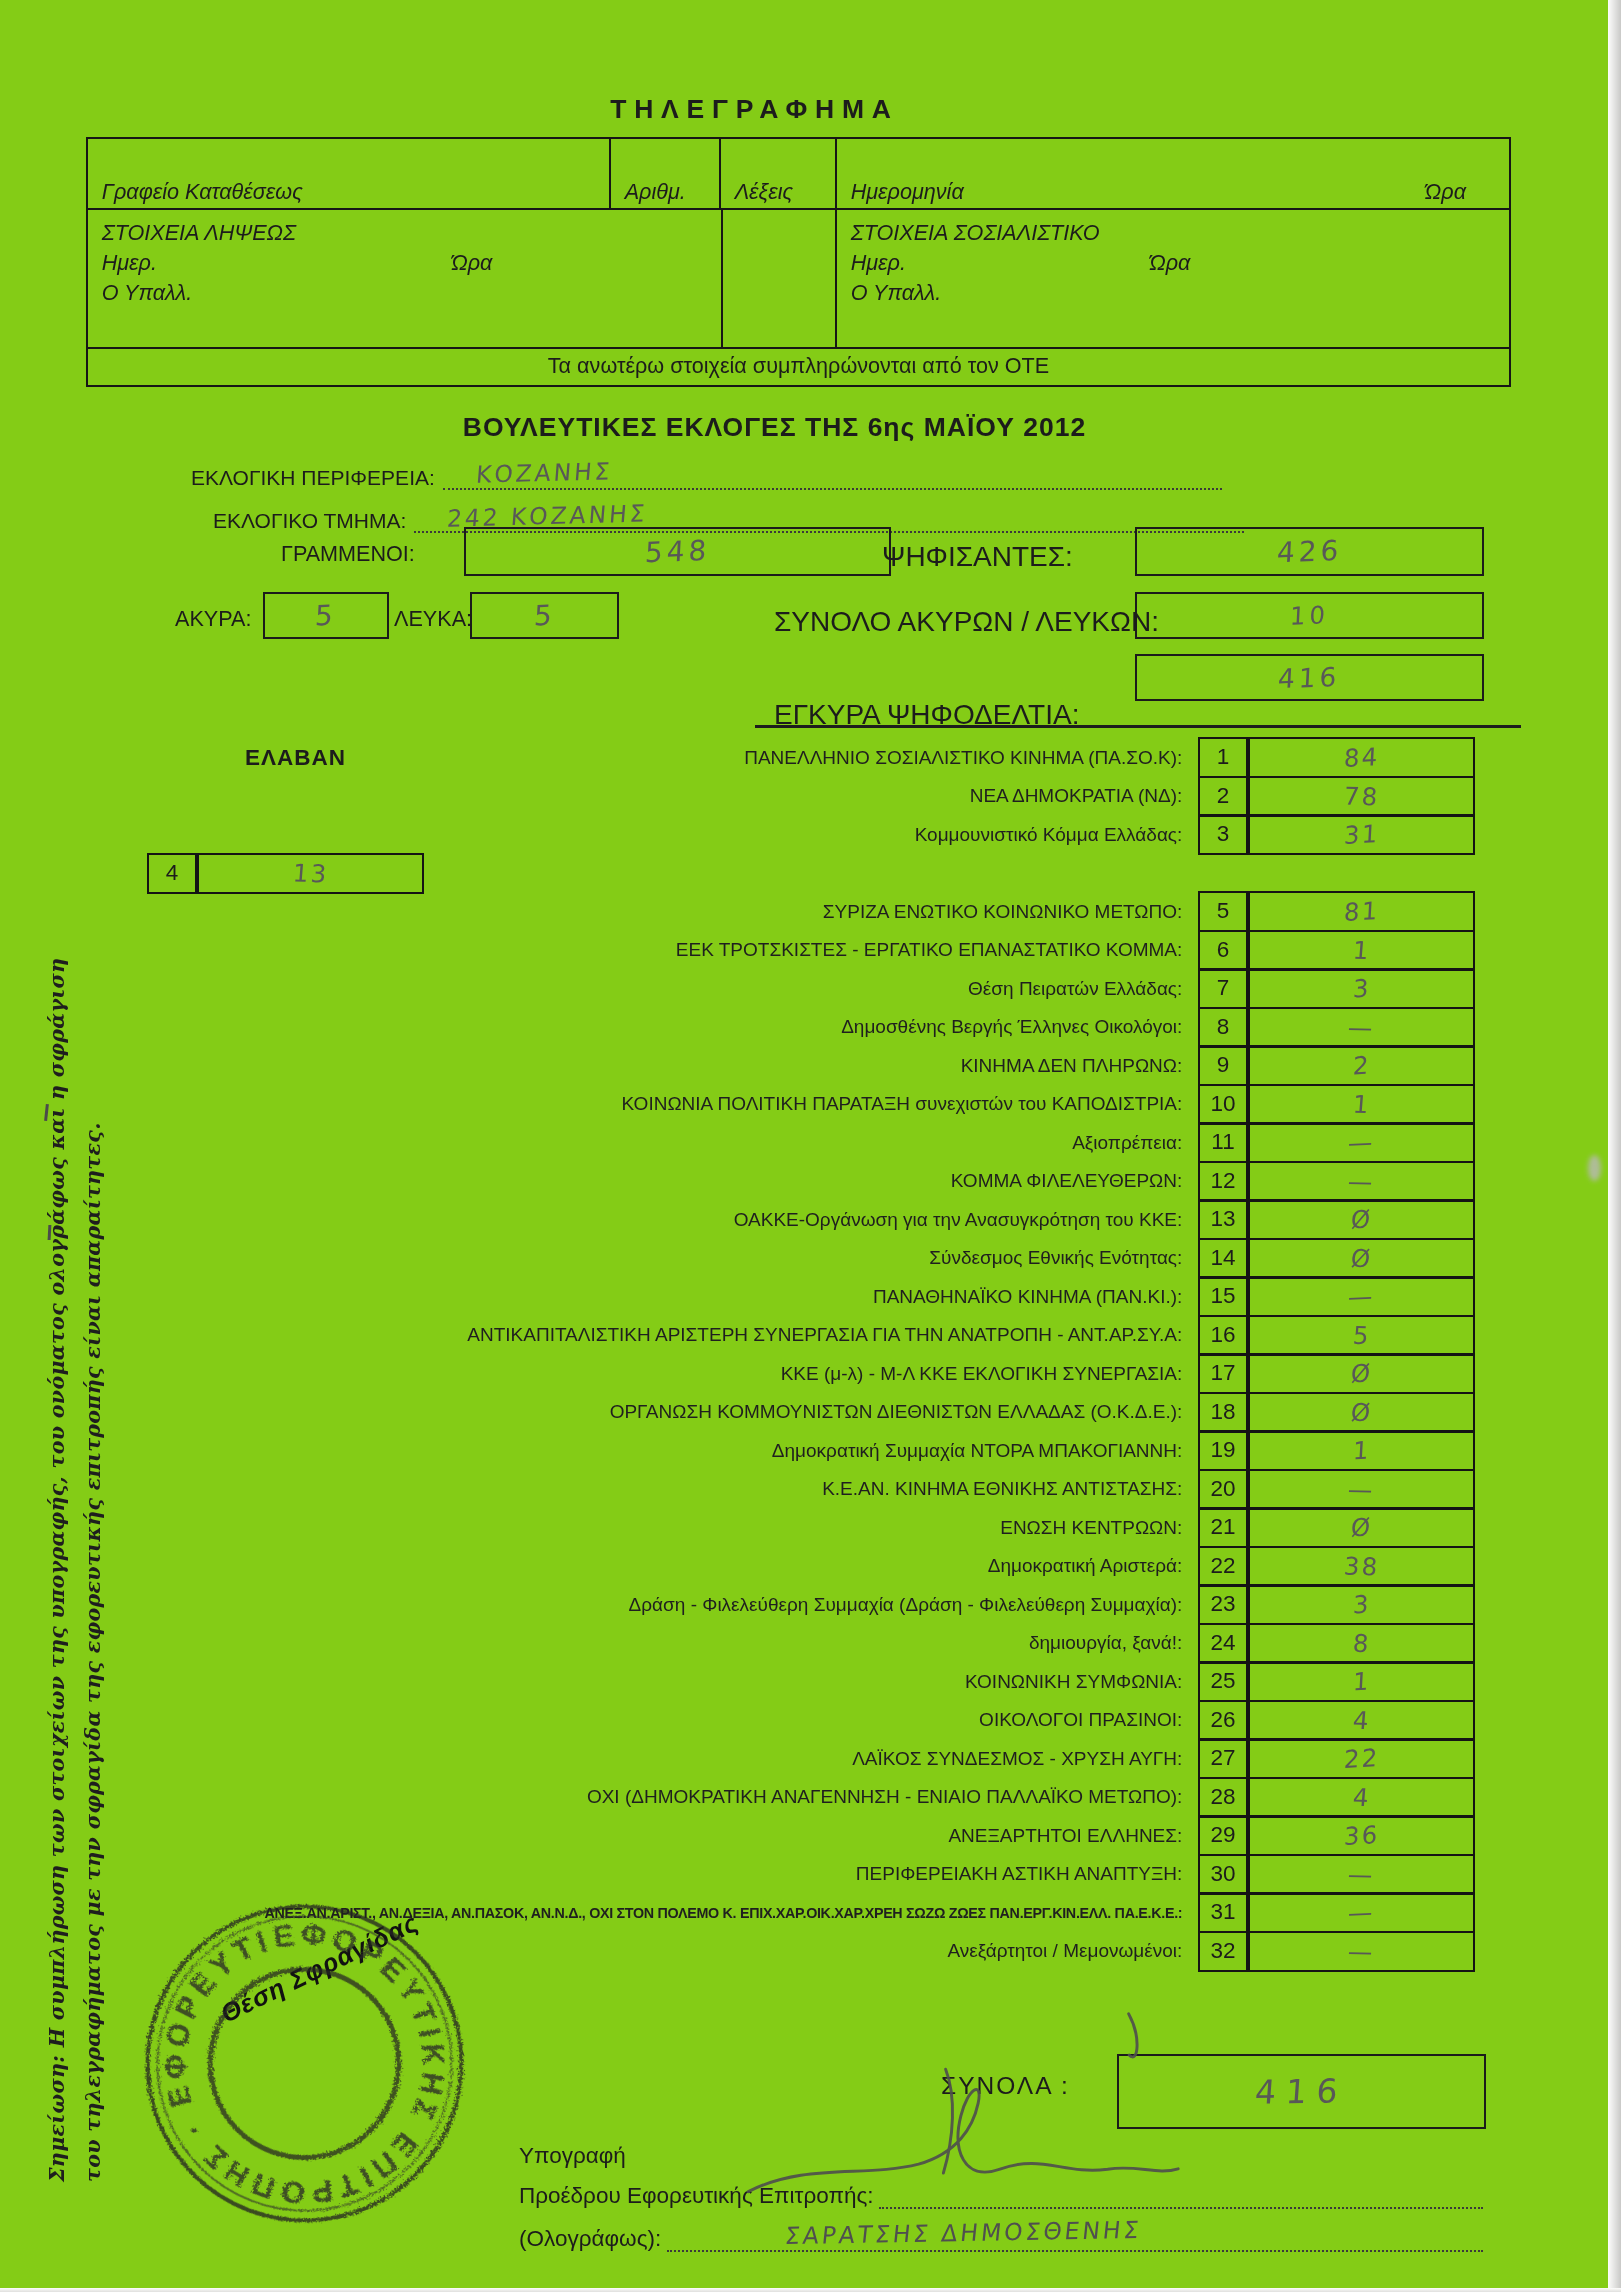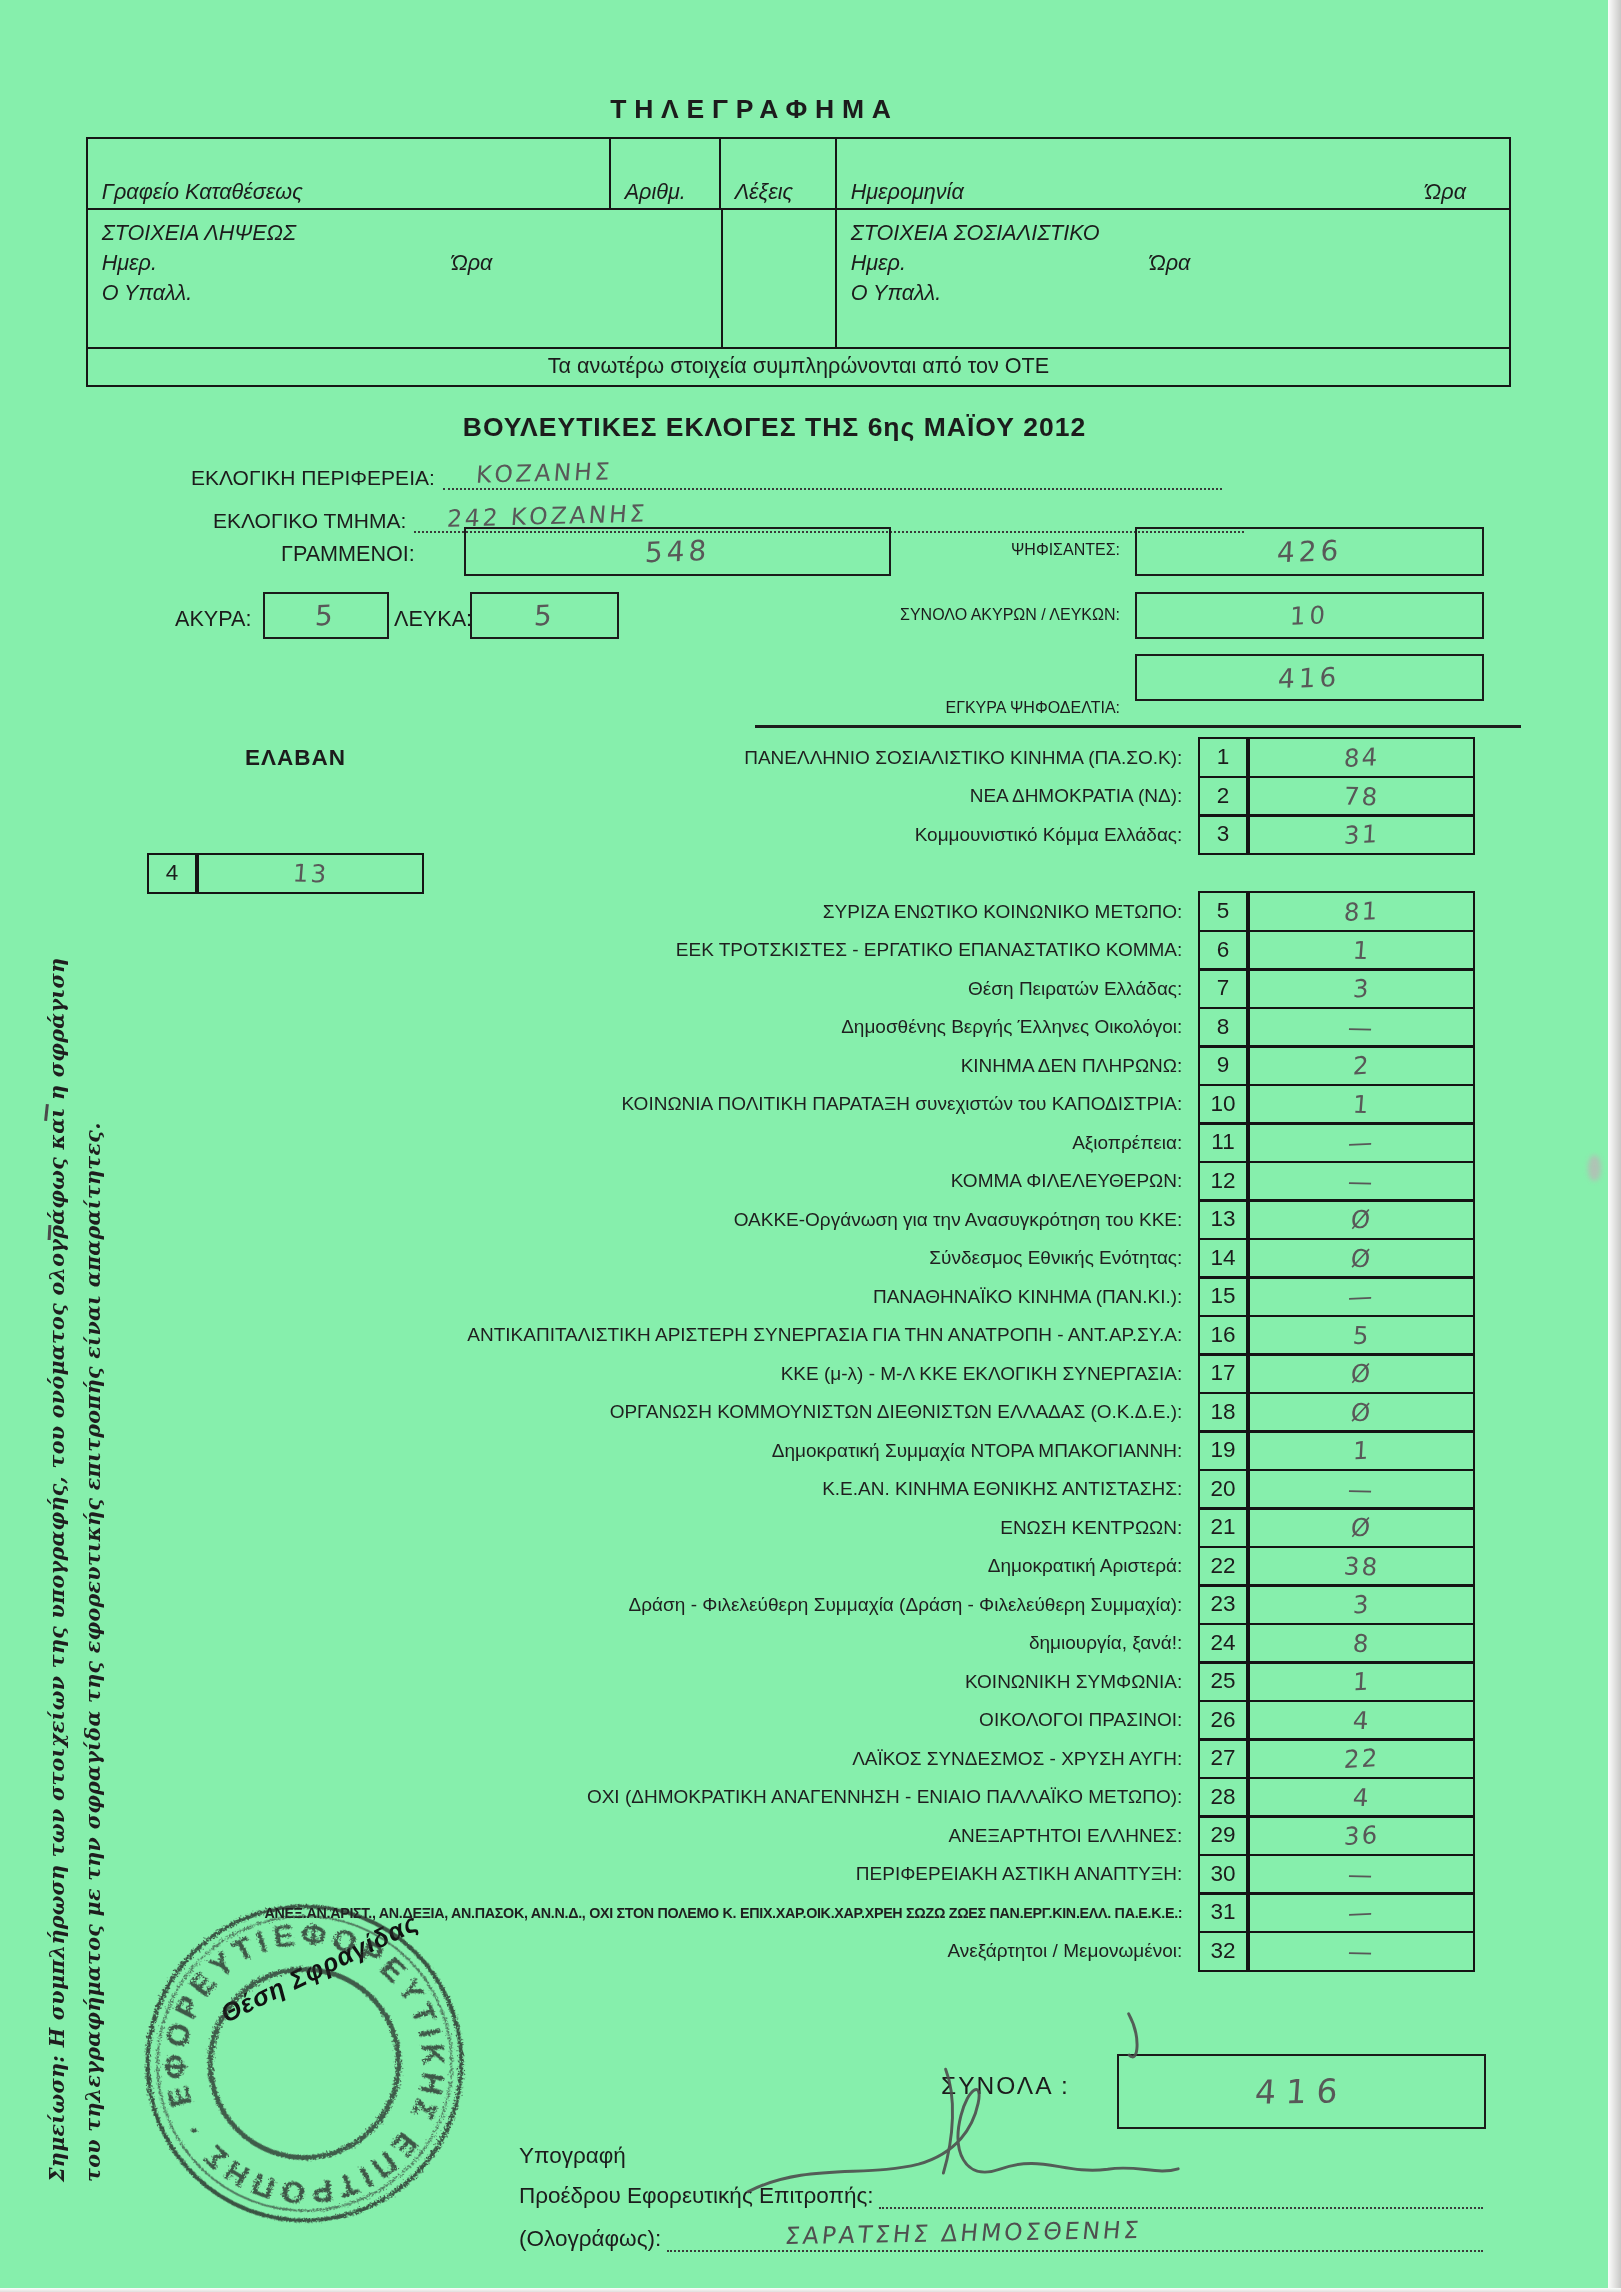--- a/index.html
+++ b/index.html
@@ -1,17 +1,17 @@
 <!DOCTYPE html>
 <html><head>
 <meta charset="utf-8">
 <style>
   html,body{margin:0;padding:0;background:#e8e8e6;}
   .page{
-    position:relative; width:1621px; height:2293px; background:#86efac;
+    position:relative; width:1621px; height:2293px; background:#84cc16;
     font-family:"Liberation Sans",sans-serif; color:#1c1c1c; overflow:hidden;
     margin:0 auto;
   }
   
   .scan-edge-right{position:absolute;right:0;top:0;width:12.7px;height:100%;
     background:linear-gradient(to right,#fdfdfc,#c9c9c7);}
   .scan-edge-bottom{position:absolute;left:0;bottom:0;width:100%;height:4.9px;
     background:linear-gradient(to bottom,#fdfdfc,#d8d8d6);}
   .tick{position:absolute;background:#4b4b4b;}
   .tick1{left:45px;top:1104px;width:2.9px;height:16.7px;transform:rotate(6deg);}
@@ -40,21 +40,21 @@
     font-weight:bold;font-size:26.5px;letter-spacing:1px;}
   .dotrow{position:absolute;display:flex;align-items:flex-end;}
   .dotrow .flabel{font-size:21px;white-space:nowrap;padding-right:7.8px;}
   .dotline{flex:1;border-bottom:2.5px dotted #3a3a3a;height:29px;position:relative;}
   .hand{font-family:"DejaVu Sans",sans-serif;color:#585858;display:inline-block;}
   .dotline .hand{position:absolute;left:33px;bottom:1px;font-size:23.5px;letter-spacing:2.9px;
     transform:rotate(-1.5deg) skewX(-6deg);}
   .district-row{left:191px;top:459px;width:1031px;}
   .section-row{left:191px;top:502px;width:1031px;margin-left:22px;}
   .plabel-abs{position:absolute;font-size:21.6px;white-space:nowrap;}
-  .rlabel-abs{position:absolute;font-size:16px;white-space:nowrap;text-align:right;}
+  .rlabel-abs{position:absolute;font-size:28px;white-space:nowrap;text-align:left;}
   .vbox{position:absolute;border:2.5px solid #1b1b1b;display:flex;align-items:center;
     justify-content:center;background:transparent;}
   .vbox .hand{font-size:28px;letter-spacing:3.9px;transform:rotate(-2deg) skewX(-5deg);}
   .divider{position:absolute;left:755px;top:725px;width:766px;height:2.9px;background:#1d1d1d;}
   
   .elaban{position:absolute;left:245px;top:745px;font-weight:bold;font-size:22.5px;letter-spacing:1px;}
   .prows{position:absolute;left:147px;top:737px;width:1328px;}
   .prow{display:flex;height:41px;}
   .prow + .prow{margin-top:-2.5px;}
   .plabel{flex:1;text-align:right;padding-right:15.7px;font-size:19px;align-self:center;

